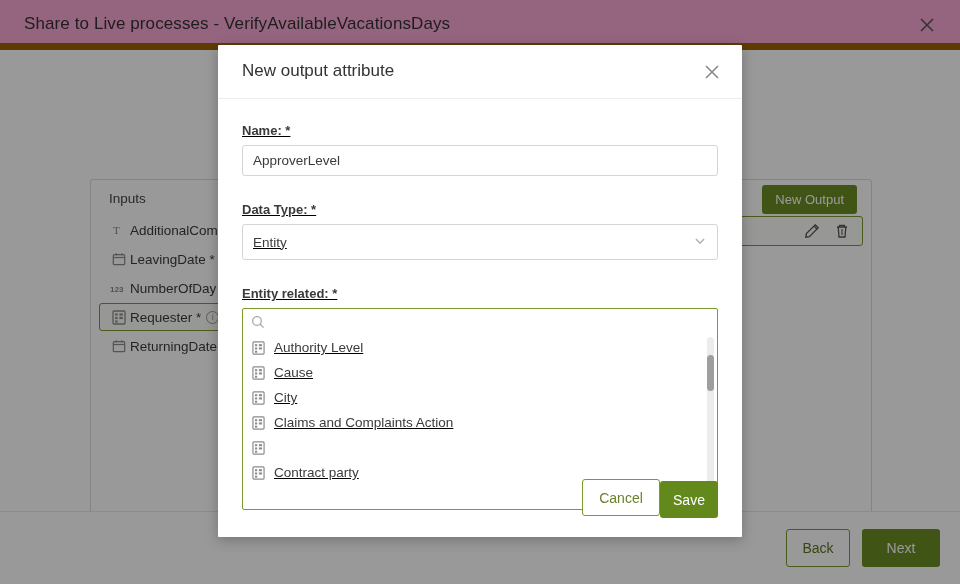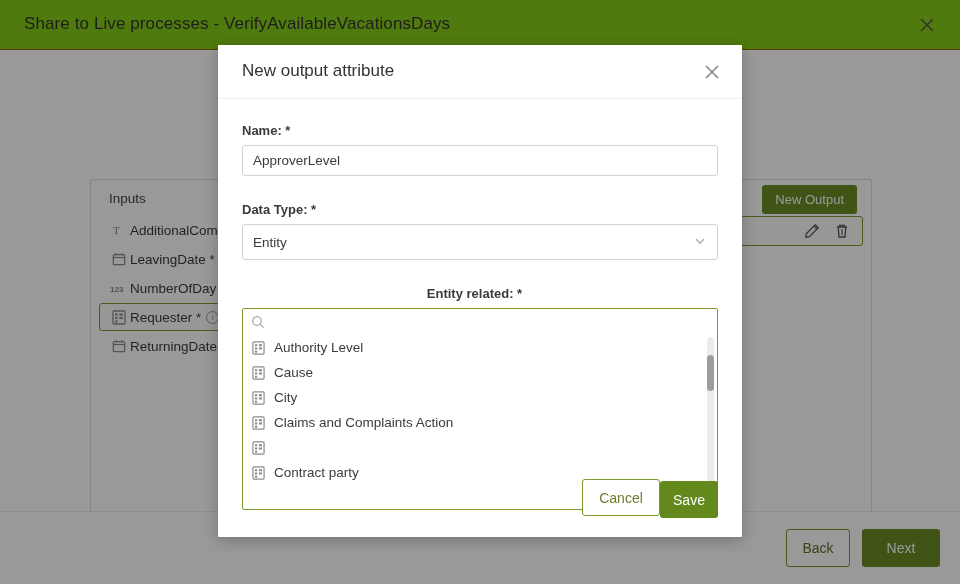--- a/index.html
+++ b/index.html
@@ -17,22 +17,22 @@
     position: absolute;
     inset: 0;
     background: #ffffff;
   }
 
   
   .titlebar {
     position: absolute;
     left: 0; top: 0;
     width: 960px; height: 50px;
-    background: #84cc16;
-    border-bottom: 1px solid #a16207;
+    background: #f9a8d4;
+    border-bottom: 7px solid #a16207;
   }
   .titlebar-text {
     position: absolute;
     left: 24px; top: 14px;
     font-size: 17px;
     color: #333333;
     letter-spacing: .1px;
     white-space: nowrap;
   }
   .titlebar-close {
@@ -213,29 +213,30 @@
   .modal-close {
     position: absolute;
     right: 18px; top: 15px;
     width: 24px; height: 24px;
     cursor: pointer;
   }
 
   .modal-body {
     position: relative;
     padding: 24px 35px 0 24px;
+    text-decoration: underline;
   }
   .field-label {
     font-size: 13px;
     font-weight: bold;
     color: #3a3a3a;
     margin-bottom: 7px;
   }
   .field-label.second { margin-top: 26px; }
-  .field-label.third  { margin-top: 26px; text-align: center; }
+  .field-label.third  { margin-top: 26px; }
 
   .text-input {
     width: 476px;
     height: 31px;
     border: 1px solid #d4d4d4;
     border-radius: 3px;
     padding: 0 10px;
     font-size: 13.5px;
     color: #3b3b3b;
     background: #ffffff;

